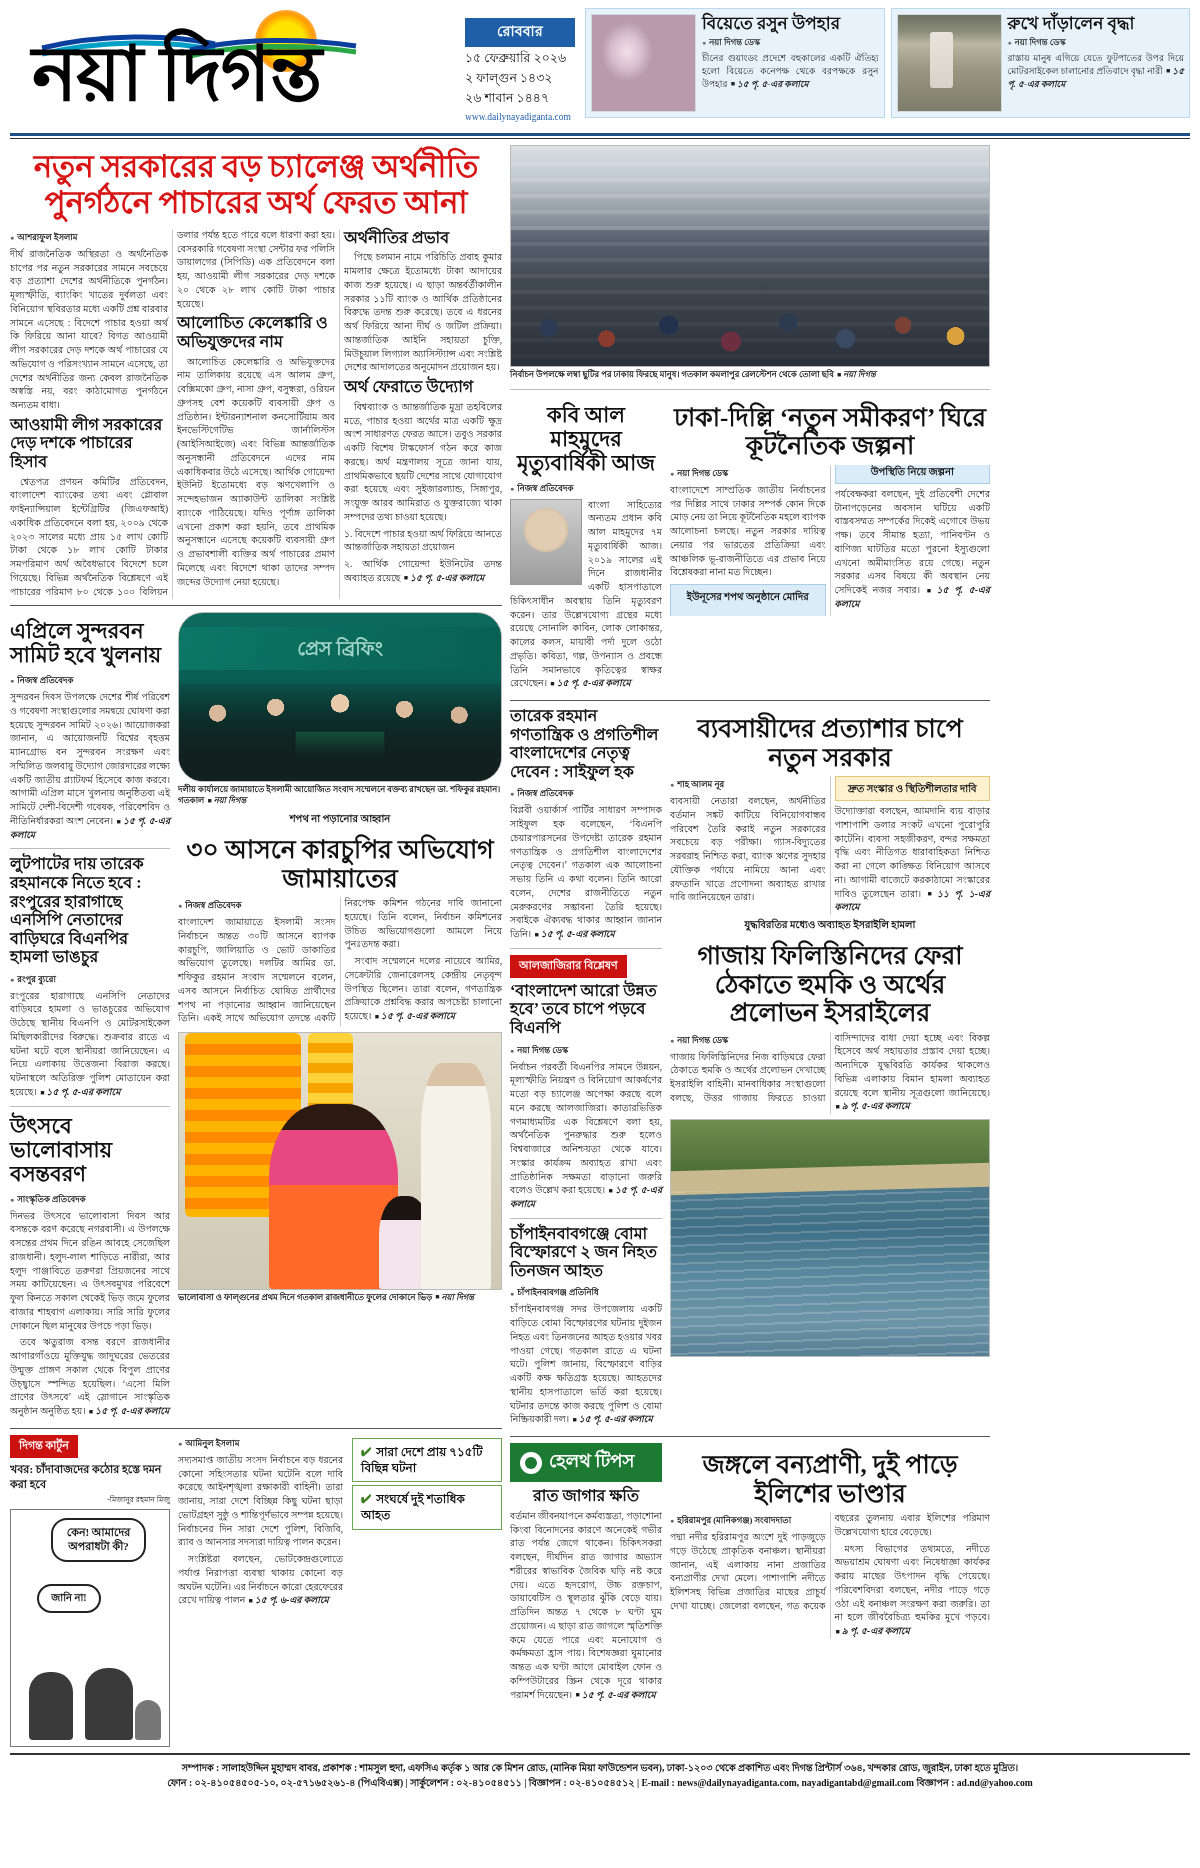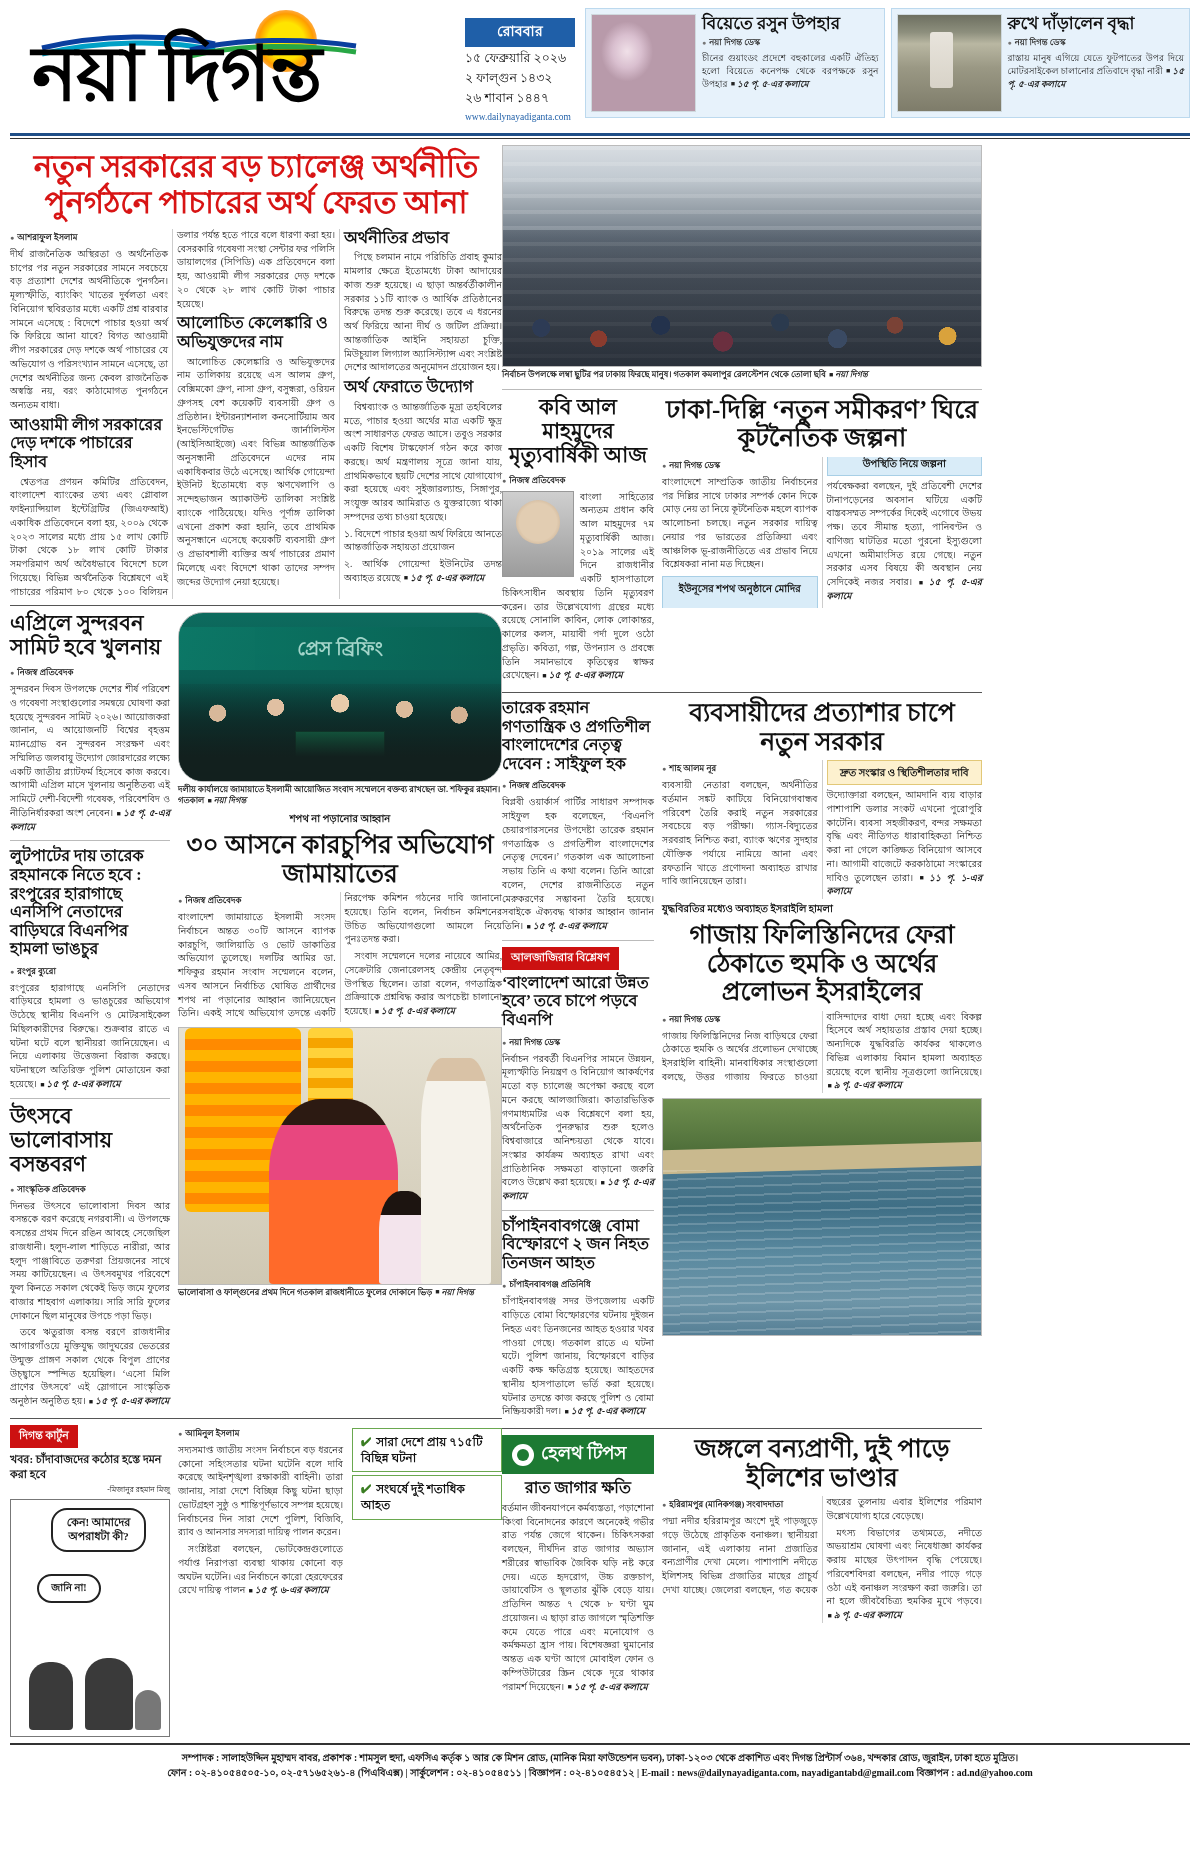--- a/index.html
+++ b/index.html
@@ -60,30 +60,30 @@
   .tbox-by { font-size:8.5px; font-weight:bold; color:#333; padding:3px 0 2px; }
   .tbox-by:before { content:"\25CF"; color:#777; font-size:7px; margin-right:3px; vertical-align:middle;}
   .tbox-p { font-size:9px; line-height:1.42; text-align:justify; color:#222; }
   .jump { font-weight:bold; font-style:italic; }
   .jump:before { content:"\25A0"; font-style:normal; margin:0 2px 0 1px; font-size:7px; vertical-align:middle;}
 
   .rule-thick { border-top:3px solid #1f4e87; margin:5px 0 0; }
   .rule-thin { border-top:1px solid #333; margin:2px 0 6px; }
 
   
-  .body-grid { display:flex; }
+  .body-grid { display:flex; gap:8px; }
   .col-left { width:492px; }
   .col-right { width:480px; }
 
   
   h1.lead {
     font-size:31px; line-height:1.16; font-weight:bold; color:#d81414;
     text-align:center; margin:4px 0 8px; letter-spacing:-.2px;
   }
-  h2.hd { font-size:21px; line-height:1.14; font-weight:bold; margin:0 0 4px; color:#111; }
+  h2.hd { font-size:21px; line-height:1.14; font-weight:bold; margin:8px 0 4px; color:#111; }
   h2.hd.big { font-size:25px; }
   h2.hd.c { text-align:center; }
   h3.hd-s { font-size:16px; line-height:1.16; font-weight:bold; margin:0 0 4px; color:#111; }
 
   .byline { font-size:8.5px; font-weight:bold; color:#222; padding:2px 0 3px; }
   .byline:before { content:"\25CF"; color:#666; font-size:7px; margin-right:3px; vertical-align:middle;}
   .kicker { font-size:10px; font-weight:bold; text-align:center; color:#111; margin:2px 0 3px; }
 
   p.art { font-size:9.3px; line-height:1.48; text-align:justify; margin:0 0 3px; color:#1a1a1a; text-indent:10px;}
   p.art.noind { text-indent:0; }
@@ -402,21 +402,21 @@
 
         <div style="flex:1">
           <h2 class="hd big c">ব্যবসায়ীদের প্রত্যাশার চাপে নতুন সরকার</h2>
           <div class="cols2">
             <div class="byline">শাহ আলম নূর</div>
             <p class="art noind">ব্যবসায়ী নেতারা বলছেন, অর্থনীতির বর্তমান সঙ্কট কাটিয়ে বিনিয়োগবান্ধব পরিবেশ তৈরি করাই নতুন সরকারের সবচেয়ে বড় পরীক্ষা। গ্যাস-বিদ্যুতের সরবরাহ নিশ্চিত করা, ব্যাংক ঋণের সুদহার যৌক্তিক পর্যায়ে নামিয়ে আনা এবং রফতানি খাতে প্রণোদনা অব্যাহত রাখার দাবি জানিয়েছেন তারা।</p>
             <div class="yellowbox">দ্রুত সংস্কার ও স্থিতিশীলতার দাবি</div>
             <p class="art noind"><span>উদ্যোক্তারা বলছেন, আমদানি ব্যয় বাড়ার পাশাপাশি ডলার সংকট এখনো পুরোপুরি কাটেনি। ব্যবসা সহজীকরণ, বন্দর সক্ষমতা বৃদ্ধি এবং নীতিগত ধারাবাহিকতা নিশ্চিত করা না গেলে কাঙ্ক্ষিত বিনিয়োগ আসবে না। আগামী বাজেটে করকাঠামো সংস্কারের দাবিও তুলেছেন তারা।</span> <span class="jump">১১ পৃ. ১-এর কলামে</span></p>
           </div>
 
-          <div class="kicker" style="text-align:left">যুদ্ধবিরতির মধ্যেও অব্যাহত ইসরাইলি হামলা</div>
+          <div class="kicker" style="text-align:center">যুদ্ধবিরতির মধ্যেও অব্যাহত ইসরাইলি হামলা</div>
           <h2 class="hd big c">গাজায় ফিলিস্তিনিদের ফেরা ঠেকাতে হুমকি ও অর্থের প্রলোভন ইসরাইলের</h2>
           <div class="cols2">
             <div class="byline">নয়া দিগন্ত ডেস্ক</div>
             <p class="art noind"><span>গাজায় ফিলিস্তিনিদের নিজ বাড়িঘরে ফেরা ঠেকাতে হুমকি ও অর্থের প্রলোভন দেখাচ্ছে ইসরাইলি বাহিনী। মানবাধিকার সংস্থাগুলো বলছে, উত্তর গাজায় ফিরতে চাওয়া বাসিন্দাদের বাধা দেয়া হচ্ছে এবং বিকল্প হিসেবে অর্থ সহায়তার প্রস্তাব দেয়া হচ্ছে। অন্যদিকে যুদ্ধবিরতি কার্যকর থাকলেও বিভিন্ন এলাকায় বিমান হামলা অব্যাহত রয়েছে বলে স্থানীয় সূত্রগুলো জানিয়েছে।</span> <span class="jump">৯ পৃ. ৫-এর কলামে</span></p>
           </div>
 
           <div class="photo ph-river" style="margin-top:5px">
             <div class="bank"></div>
             <div class="sand"></div>
             <div class="ripple"></div>

